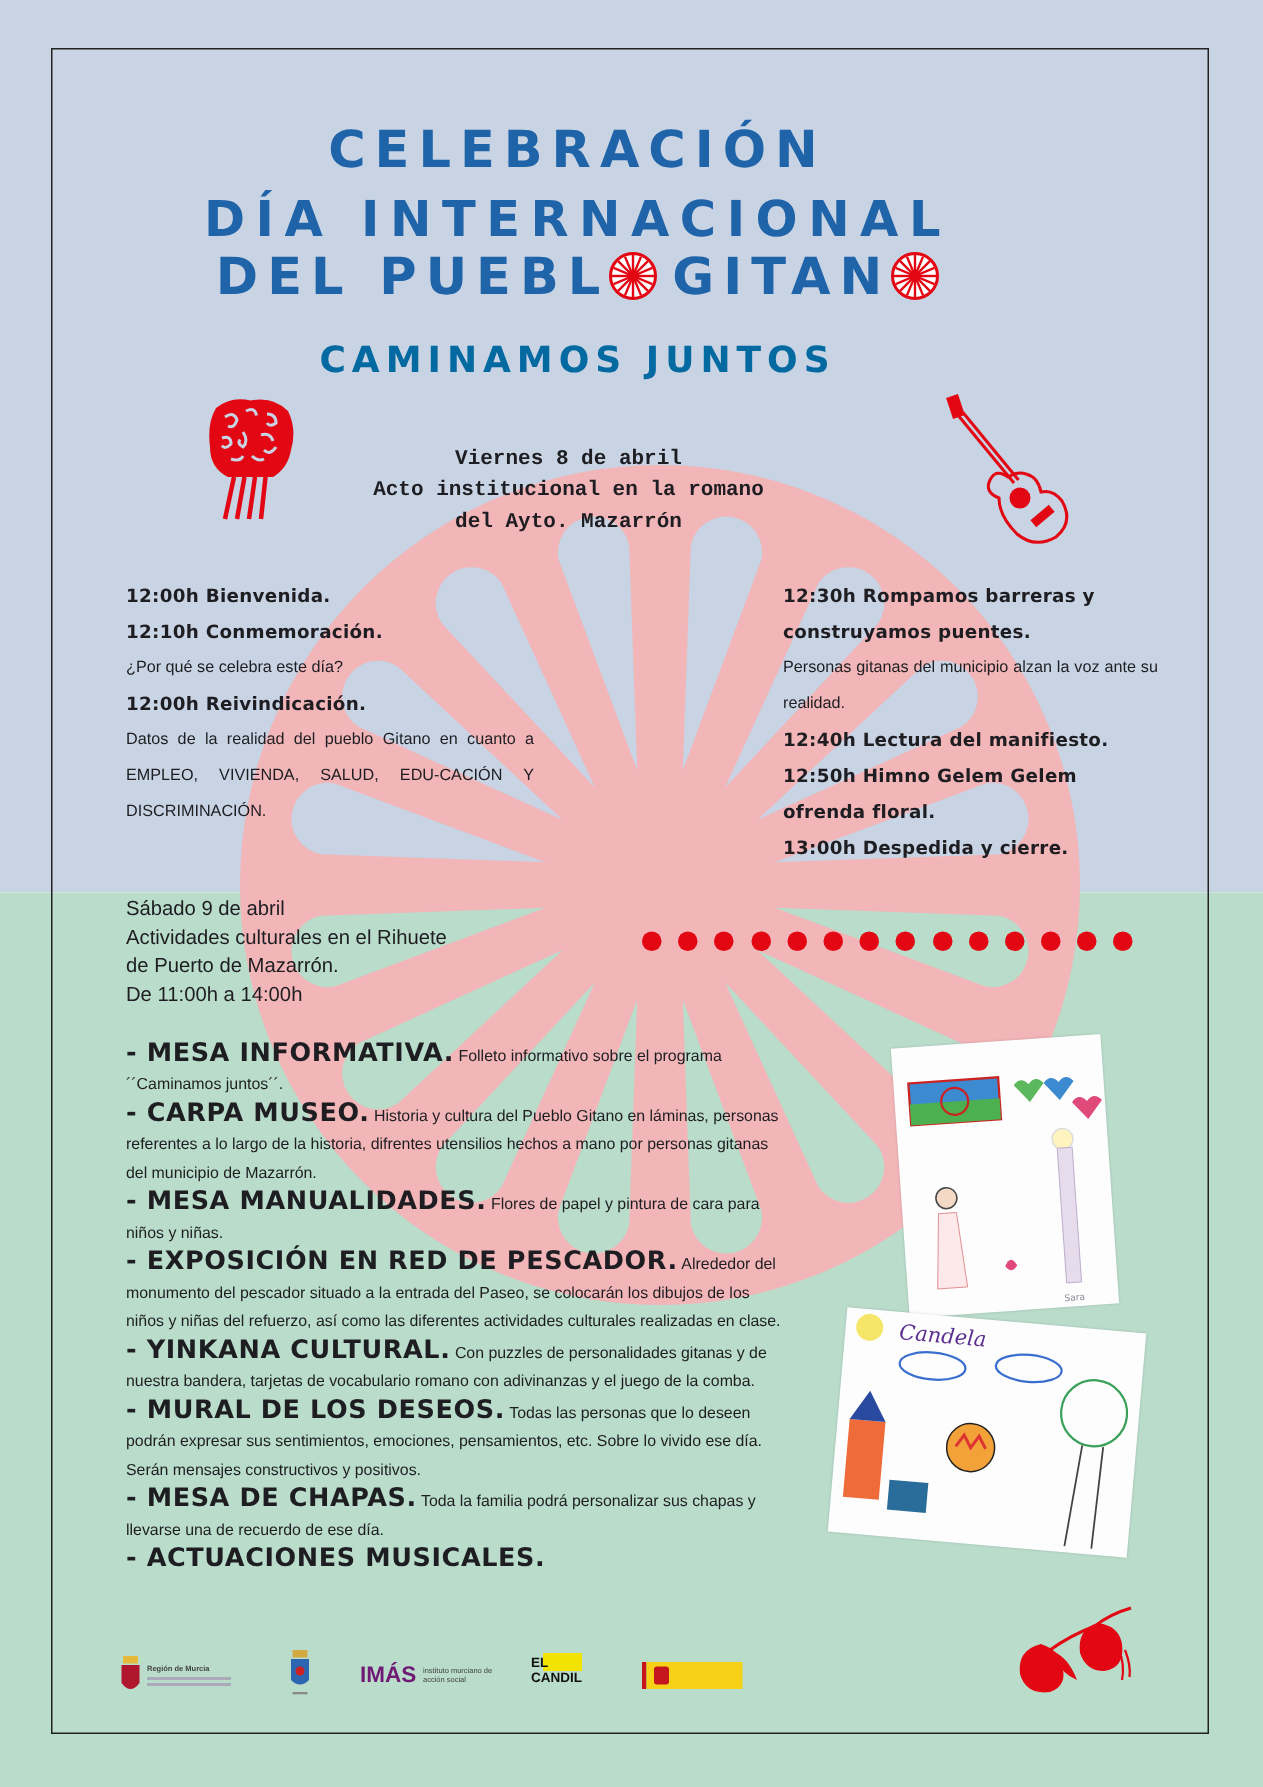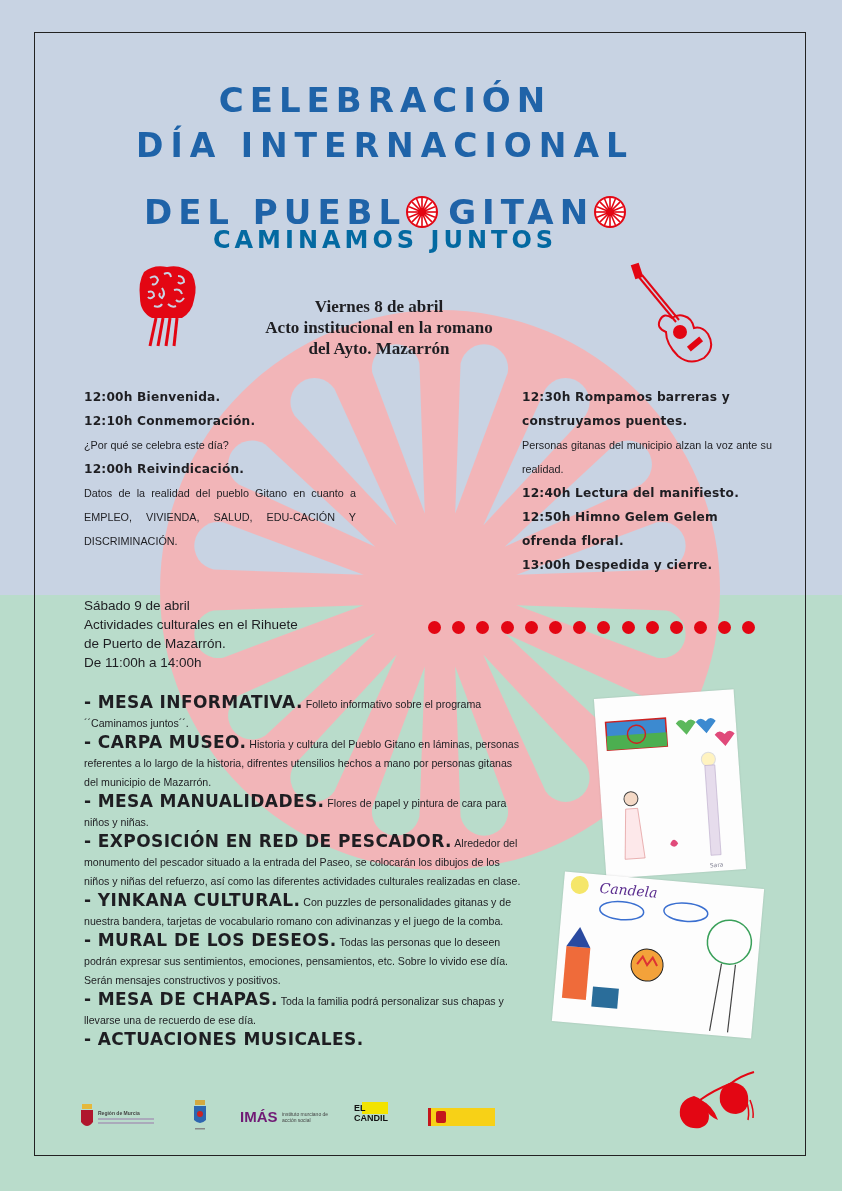--- a/index.html
+++ b/index.html
@@ -8,25 +8,25 @@
   .bg-top { position: absolute; left: 0; top: 0; width: 842px; height: 595px; background: #c8d3e3; }
   .bg-bottom { position: absolute; left: 0; top: 595px; width: 842px; height: 596px; background: #b9dccb; }
   .wheel { position: absolute; left: 0; top: 0; width: 842px; height: 1191px; }
   .frame { position: absolute; left: 34px; top: 32px; width: 772px; height: 1124px;
            border: 1.5px solid #222; box-sizing: border-box; }
   .title { position: absolute; left: 0; width: 770px; text-align: center;
            font-family: "DejaVu Sans", sans-serif; font-weight: 900; color: #1f63a8;
            letter-spacing: 6px; }
   .t1 { top: 80px; font-size: 34px; }
   .t2 { top: 126px; font-size: 33px; letter-spacing: 7px; }
-  .t3 { top: 192px; font-size: 34px; letter-spacing: 6px; }
+  .t3 { top: 165px; font-size: 34px; letter-spacing: 6px; }
   .t4 { top: 226px; font-size: 24px; color: #0369a1; letter-spacing: 4px; }
   .mini-wheel { display: inline-block; width: 32px; height: 32px; vertical-align: -4px; }
   .friday { position: absolute; left: 0; width: 758px; top: 296px; text-align: center;
-            font-family: Liberation Serif, serif; font-weight: bold; font-size: 17px; line-height: 21px; }
+            font-family: Liberation Mono, monospace; font-weight: bold; font-size: 14px; line-height: 21px; }
   .col { position: absolute; font-family: "Liberation Sans", sans-serif; }
   .col-left { left: 84px; top: 385px; width: 272px; }
   .col-right { left: 522px; top: 385px; width: 250px; }
   .hd { font-family: "DejaVu Sans", sans-serif; font-weight: bold; font-size: 12.2px; line-height: 24px; letter-spacing: 0.2px; }
   .tx { font-size: 10.8px; line-height: 24px; text-align: justify; }
   .sat { position: absolute; left: 84px; top: 596px; font-family: "Liberation Sans", sans-serif;
          font-weight: normal; font-size: 13.5px; line-height: 19px; }
   .dots { position: absolute; left: 428px; top: 621px; display: flex; gap: 11.2px; }
   .dot { width: 13px; height: 13px; border-radius: 50%; background: #e30613; }
   .acts { position: absolute; left: 84px; top: 693px; width: 440px; font-family: "Liberation Sans", sans-serif;

